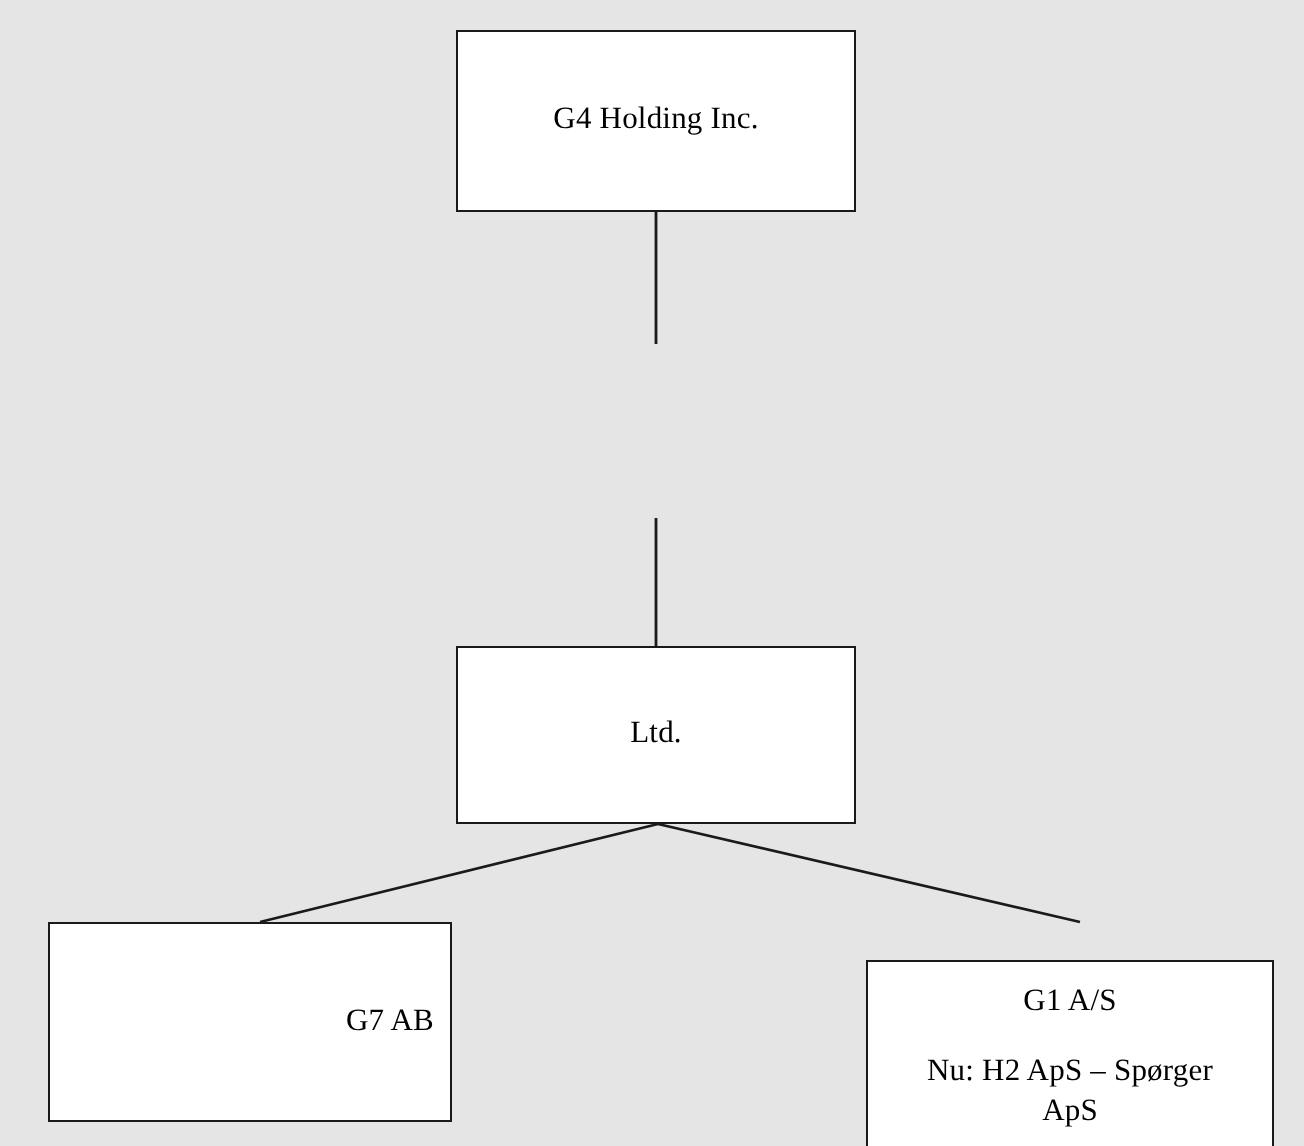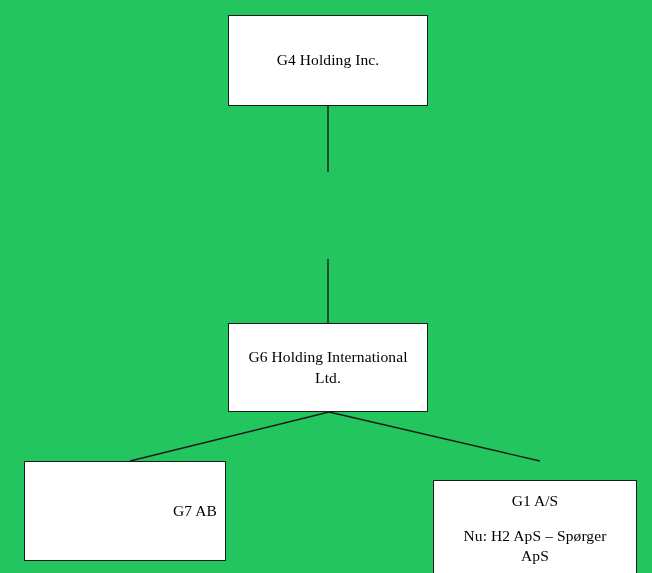--- a/index.html
+++ b/index.html
@@ -9,21 +9,21 @@
     background: #ffffff;
   }
   body {
     font-family: "Liberation Serif", "DejaVu Serif", serif;
     color: #000000;
   }
   #chart-canvas {
     position: relative;
     width: 652px;
     height: 573px;
-    background: #22c55e;
+    background: #e5e5e5;
     overflow: hidden;
   }
   #connector-layer {
     position: absolute;
     left: 0;
     top: 0;
     width: 652px;
     height: 573px;
     pointer-events: none;
   }
@@ -68,21 +68,20 @@
     <line x1="329" y1="412" x2="130" y2="461" stroke="#1a1a1a" stroke-width="1.3"></line>
     <line x1="329" y1="412" x2="540" y2="461" stroke="#1a1a1a" stroke-width="1.3"></line>
   </svg>
 
   <div class="node-box" id="node-g4">
     <span class="node-line">G4 Holding Inc.</span>
   </div>
 
 
   <div class="node-box" id="node-g6">
-    <span class="node-line">G6 Holding International</span>
     <span class="node-line">Ltd.</span>
   </div>
 
   <div class="node-box" id="node-g7">
     <span class="node-line">G7 AB</span>
   </div>
 
   <div class="node-box" id="node-g1">
     <span class="node-line">G1 A/S</span>
     <span class="node-line spacer-before">Nu: H2 ApS – Spørger</span>

